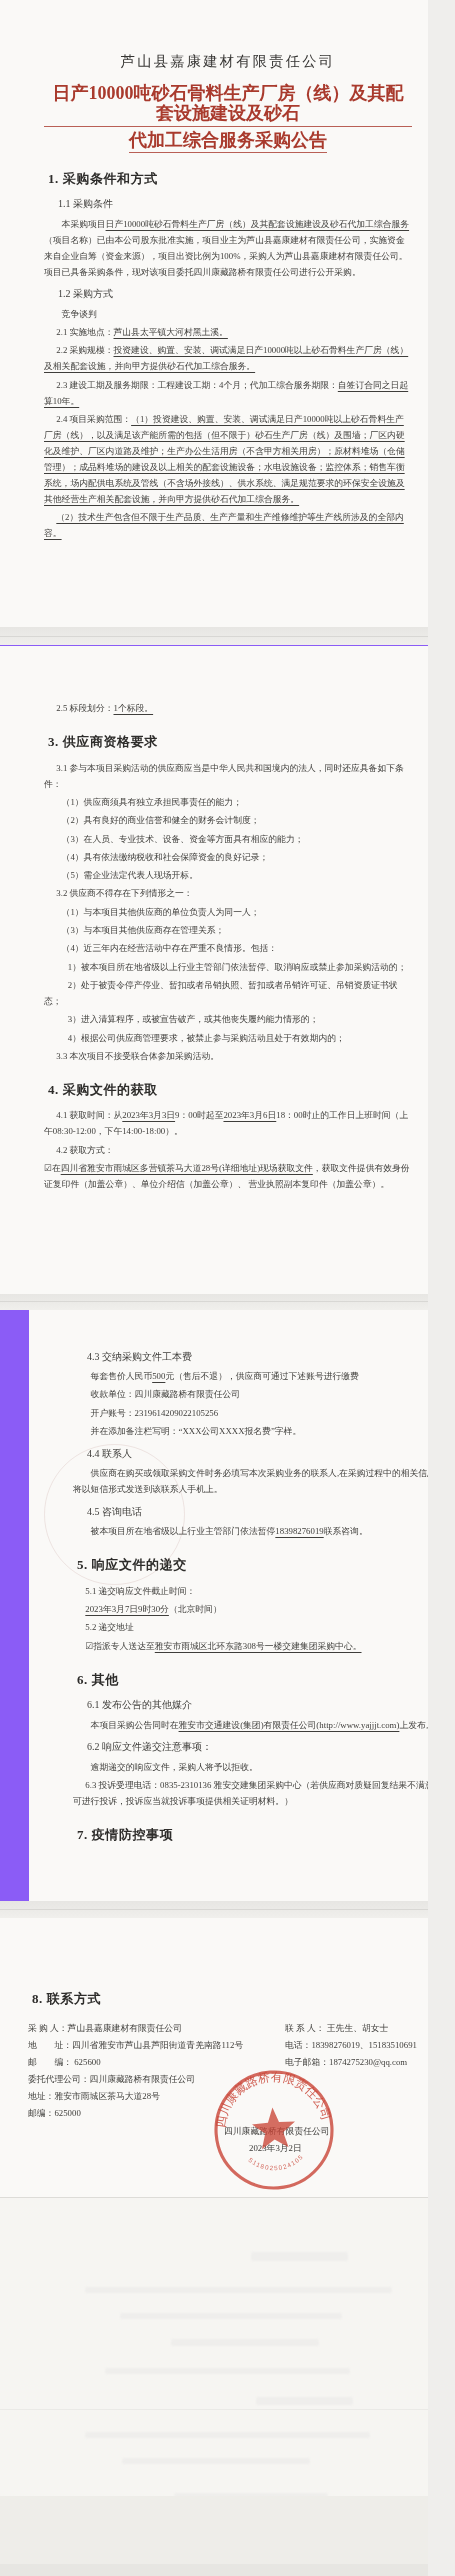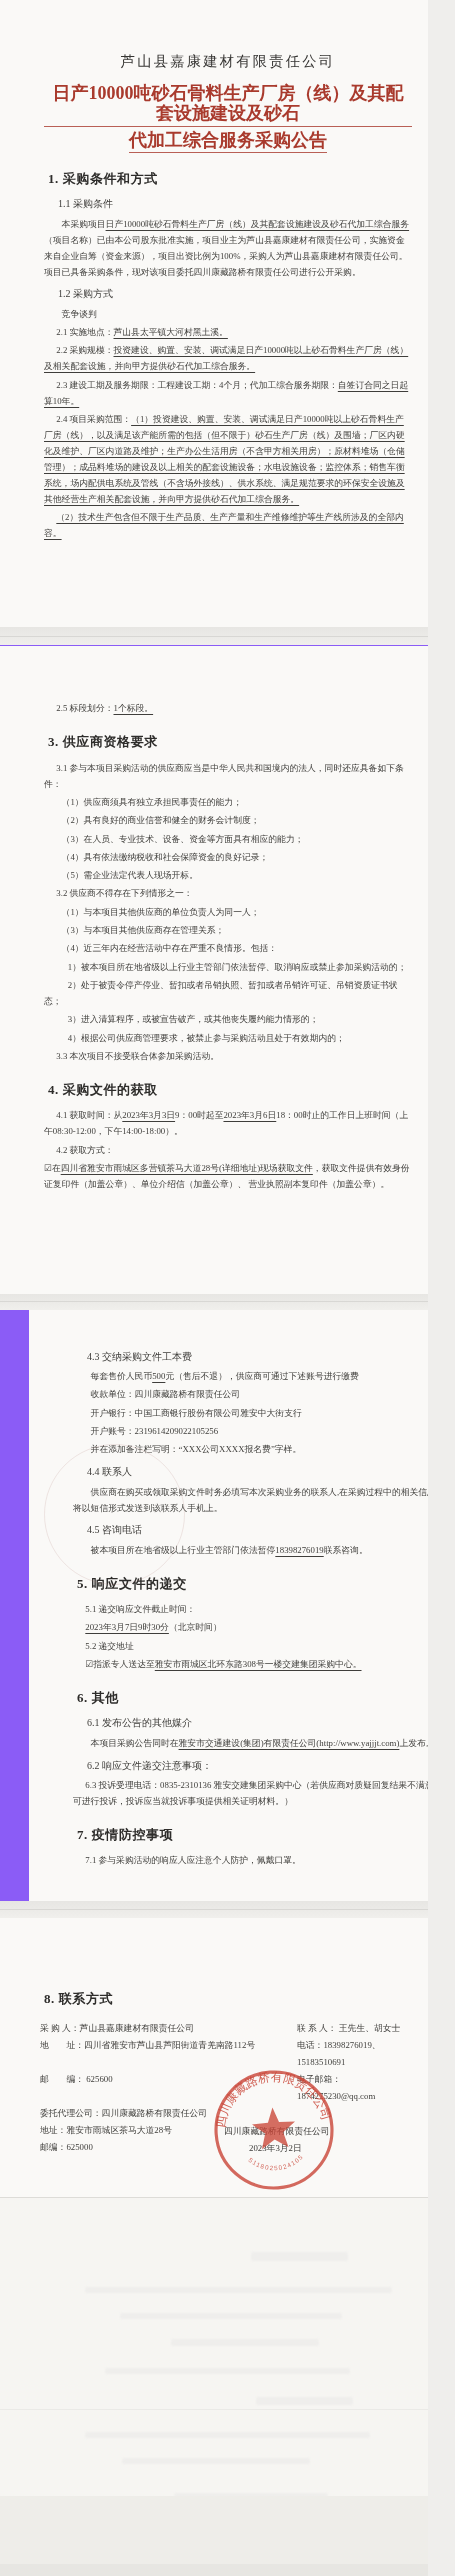--- a/index.html
+++ b/index.html
@@ -88,46 +88,45 @@
 
   <div class="gap" style="top:1294px;height:16px;">
       <div class="gap-line" style="top:7.4px;"></div>
     </div>
 
   <div class="page" style="top:1310px;height:591px;padding:32px 44px 0;position:absolute;margin-left:29px;">
     <div class="ghost-stamp"></div>
     <p class="sub i1">4.3 交纳采购文件工本费</p>
     <p class="i2"><span>每套售价人民币</span><span class="u">500</span><span>元（售后不退），供应商可通过下述账号进行缴费</span></p>
     <p class="i2">收款单位：四川康藏路桥有限责任公司</p>
-    <p class="i2">开户银行：中国工商银行股份有限公司雅安中大街支行</p>
     <p class="i2">开户账号：2319614209022105256</p>
     <p class="i2">并在添加备注栏写明：“XXX公司XXXX报名费”字样。</p>
     <p class="sub i1">4.4 联系人</p>
     <p class="i2">供应商在购买或领取采购文件时务必填写本次采购业务的联系人,在采购过程中的相关信息将以短信形式发送到该联系人手机上。</p>
     <p class="sub i1">4.5 咨询电话</p>
     <p class="i2"><span>被本项目所在地省级以上行业主管部门依法暂停</span><span class="u">18398276019</span><span>联系咨询。</span></p>
     <div class="h-big">5. 响应文件的递交</div>
     <p class="i1">5.1 递交响应文件截止时间：</p>
     <p class="i1"><span class="u">2023年3月7日9时30分</span><span>（北京时间）</span></p>
     <p class="i1">5.2 递交地址</p>
     <p class="i1"><span>☑指派专人送达至</span><span class="u">雅安市雨城区北环东路308号一楼交建集团采购中心。</span></p>
     <div class="h-big">6. 其他</div>
     <p class="sub i1">6.1 发布公告的其他媒介</p>
     <p class="i2"><span>本项目采购公告同时在</span><span class="u">雅安市交通建设(集团)有限责任公司(http://www.yajjjt.com)</span><span>上发布。</span></p>
     <p class="sub i1">6.2 响应文件递交注意事项：</p>
+    <p class="i2">逾期递交的响应文件，采购人将予以拒收。</p>
     <p class="i1">6.3 投诉受理电话：0835-2310136 雅安交建集团采购中心（若供应商对质疑回复结果不满意可进行投诉，投诉应当就投诉事项提供相关证明材料。）</p>
     <div class="h-big">7. 疫情防控事项</div>
-    <p class="i1">7.1 参与采购活动的响应人应注意个人防护，佩戴口罩。</p>
   </div>
 
   <div class="gap" style="top:1901px;height:17px;">
       <div class="gap-line" style="top:8px;"></div>
     </div>
 
-  <div class="page" style="top:1918px;height:279px;padding:55px 40px 0;position:absolute;">
+  <div class="page" style="top:1918px;height:279px;padding:55px 28px 0;position:absolute;">
     <div class="h-big">8. 联系方式</div>
     <div class="c-grid">
       <div class="c-row">
         <div><span>采 购 人：</span><span>芦山县嘉康建材有限责任公司</span></div>
         <div><span>联 系 人： </span><span>王先生、胡女士</span></div>
       </div>
       <div class="c-row">
         <div><span>地　　址：</span><span>四川省雅安市芦山县芦阳街道青羌南路112号</span></div>
         <div><span>电话：</span><span>18398276019、15183510691</span></div>
       </div>

